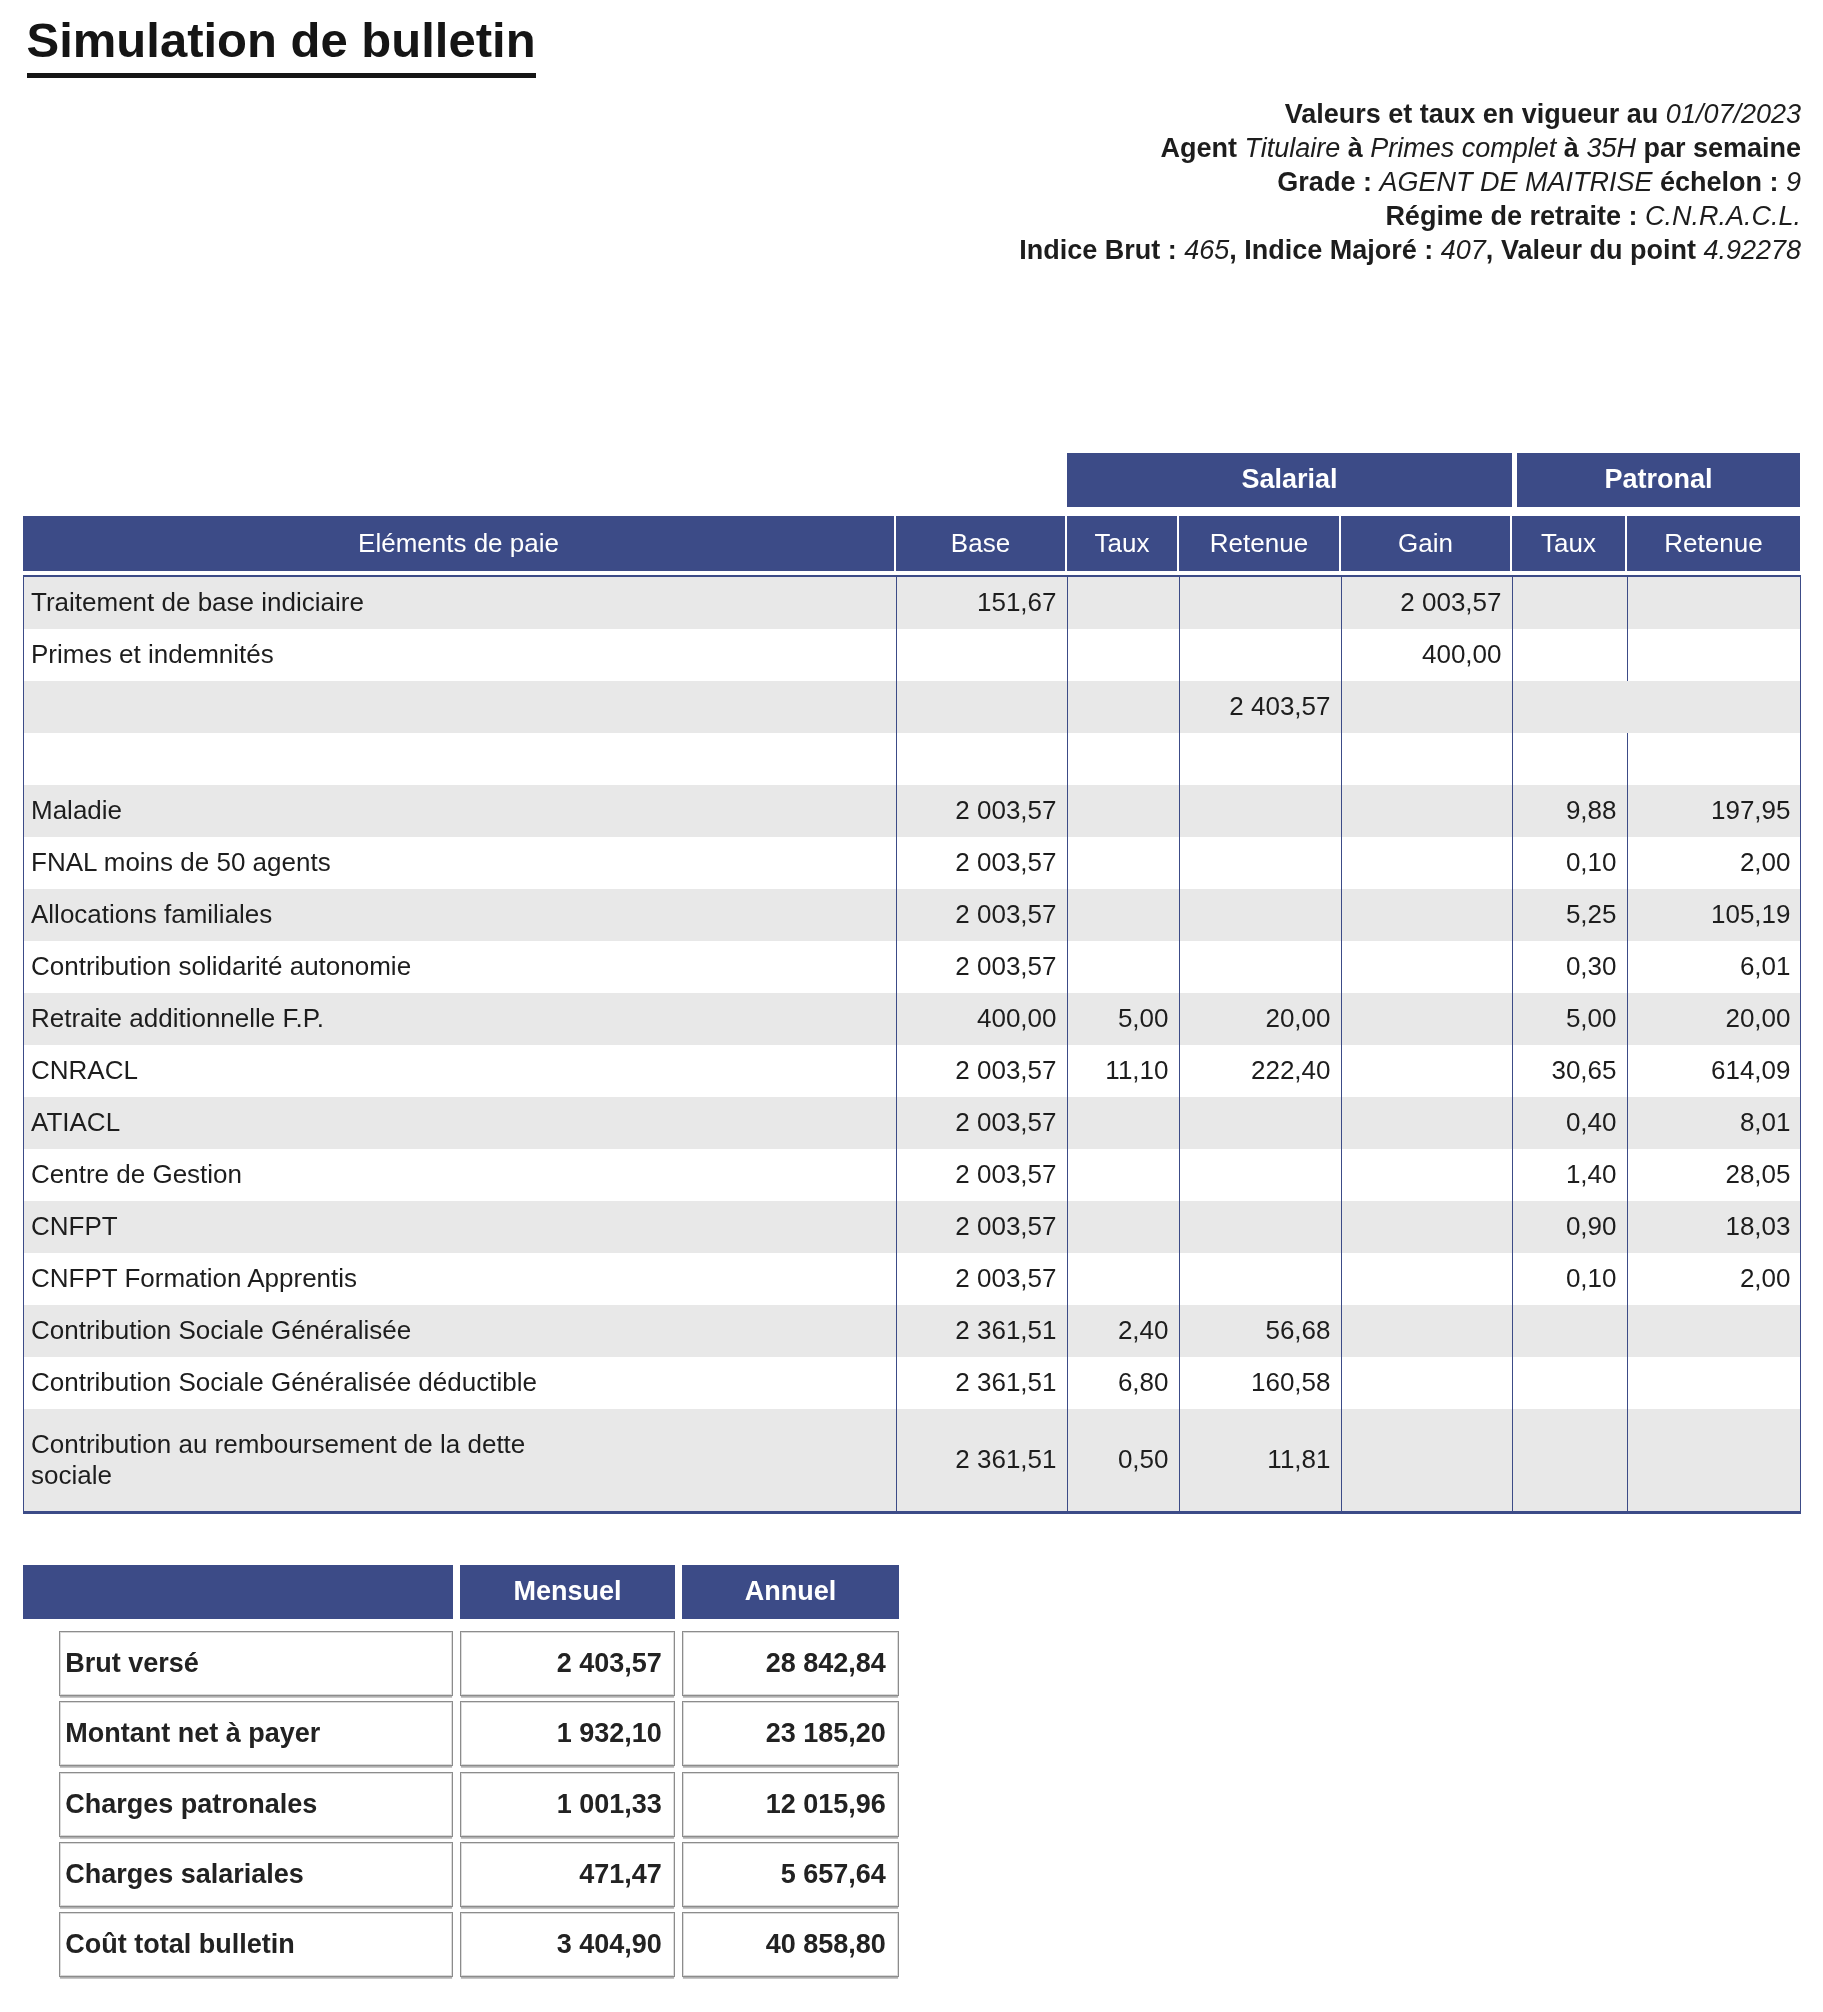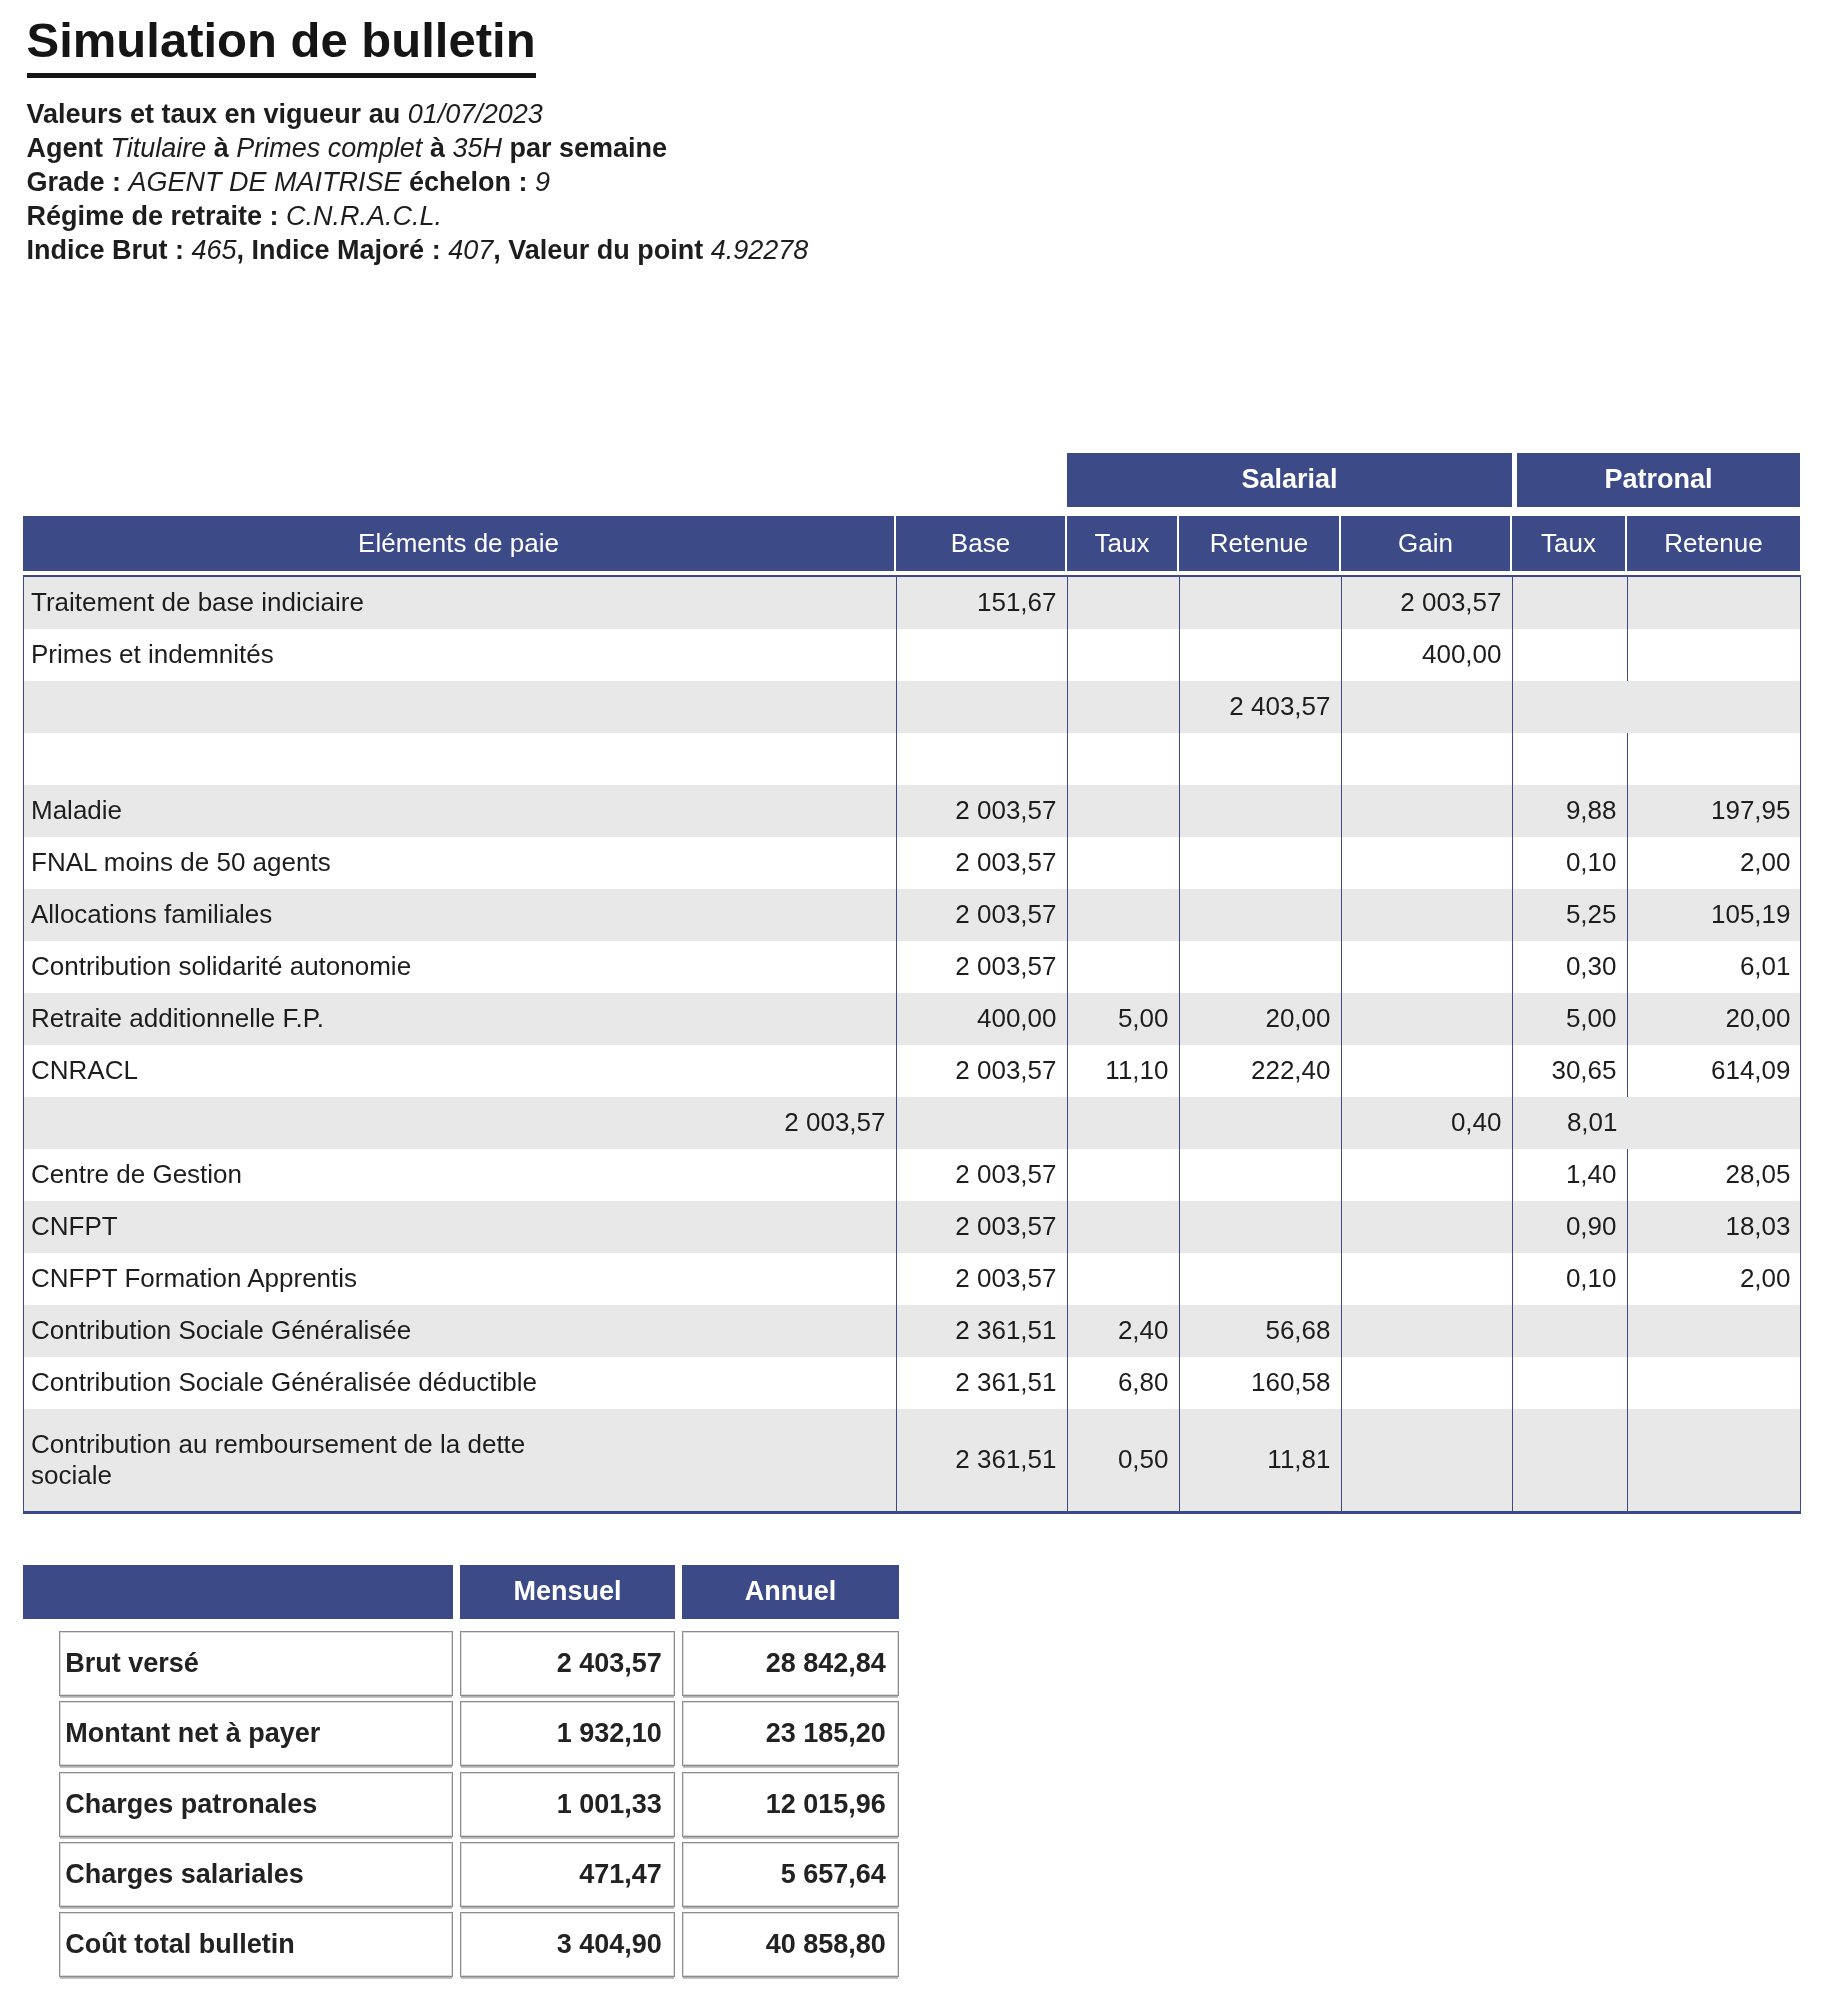--- a/index.html
+++ b/index.html
@@ -29,20 +29,21 @@
     display: inline-block;
     border-bottom: 5.2px solid #151515;
     padding-bottom: 4.4px;
   }
 
   
   .intro {
     margin: 19px 0 0 3.5px;
     font-size: 27px;
     line-height: 34px;
+    text-align: right;
   }
   .intro-line { white-space: pre-wrap; }
   .bd { font-weight: bold; }
   .it { font-style: italic; font-weight: normal; }
 
   
   .ptable { margin-top: 186px; width: 1778px; }
   .grid7 {
     display: grid;
     grid-template-columns: 873px 171px 112px 162px 171px 115px 173px;
@@ -229,20 +230,21 @@
         <div class="prow grid7">
           <div class="pcell plabel">CNRACL</div>
           <div class="pcell pnum">2 003,57</div>
           <div class="pcell pnum">11,10</div>
           <div class="pcell pnum">222,40</div>
           <div class="pcell pnum"></div>
           <div class="pcell pnum">30,65</div>
           <div class="pcell pnum">614,09</div>
         </div>
         <div class="prow grid7">
+          <div class="pcell plabel">ATIACL</div>
           <div class="pcell pnum">2 003,57</div>
           <div class="pcell pnum"></div>
           <div class="pcell pnum"></div>
           <div class="pcell pnum"></div>
           <div class="pcell pnum">0,40</div>
           <div class="pcell pnum">8,01</div>
         </div>
         <div class="prow grid7">
           <div class="pcell plabel">Centre de Gestion</div>
           <div class="pcell pnum">2 003,57</div>

